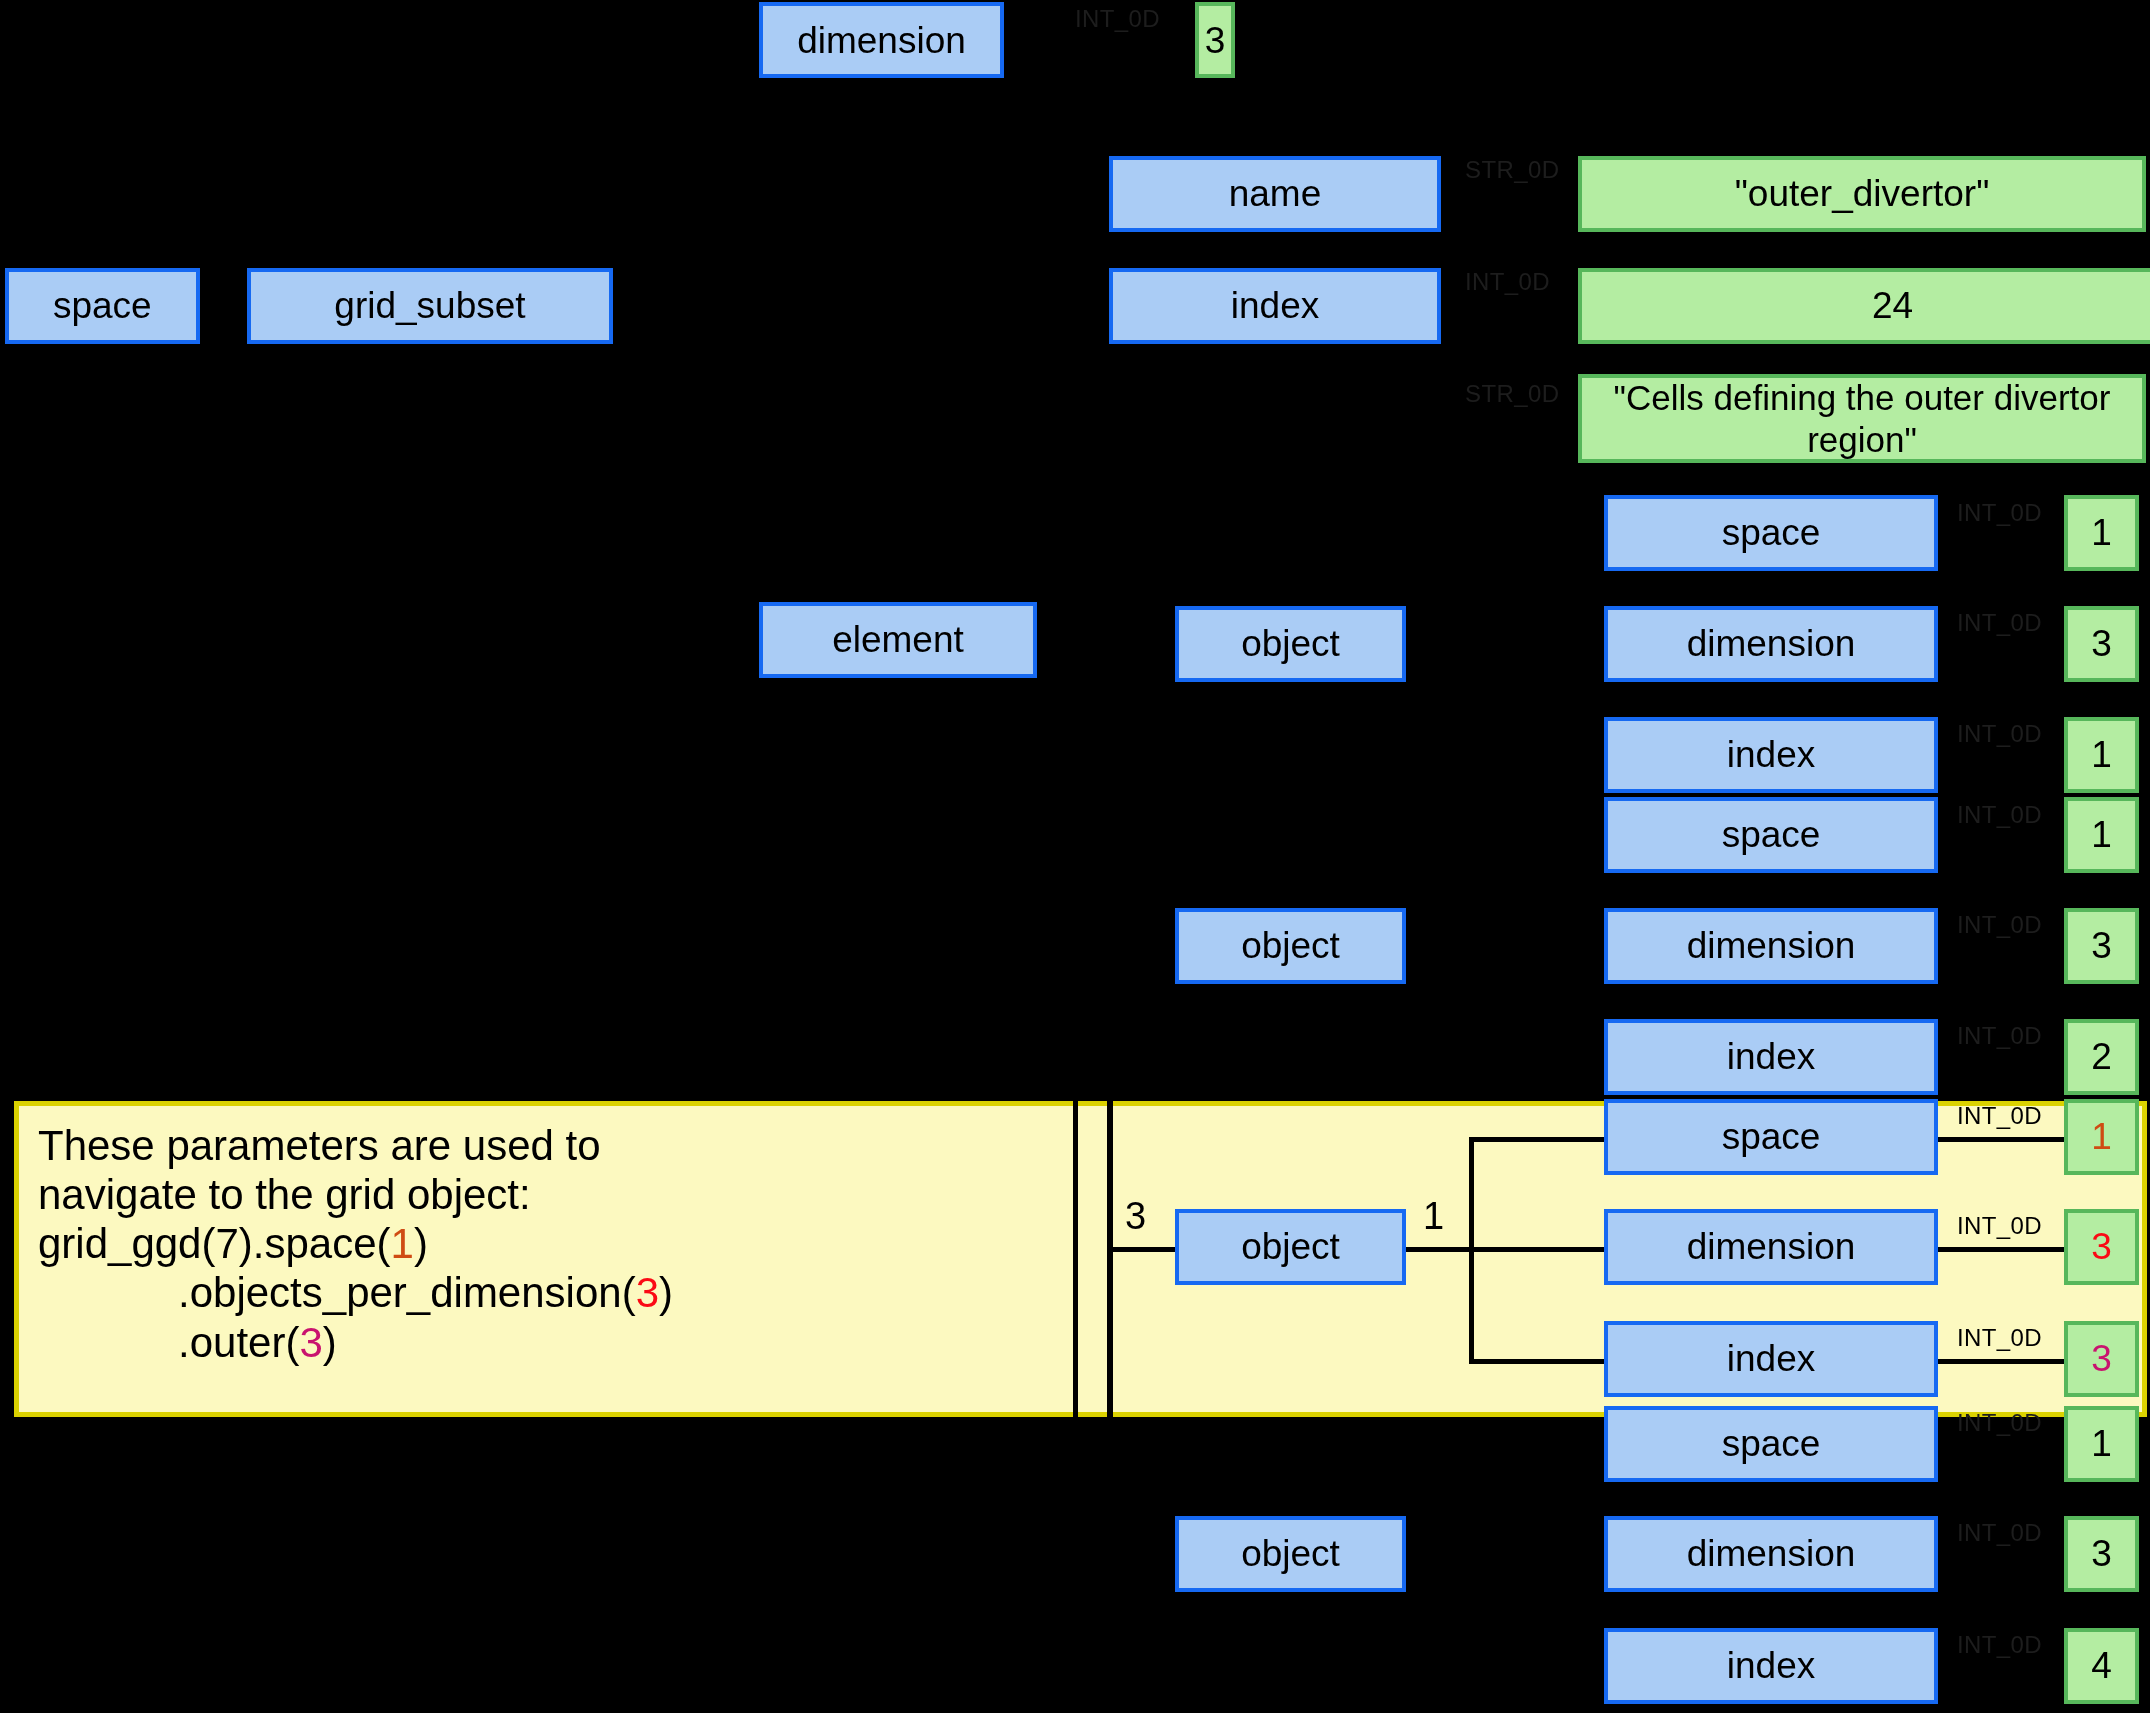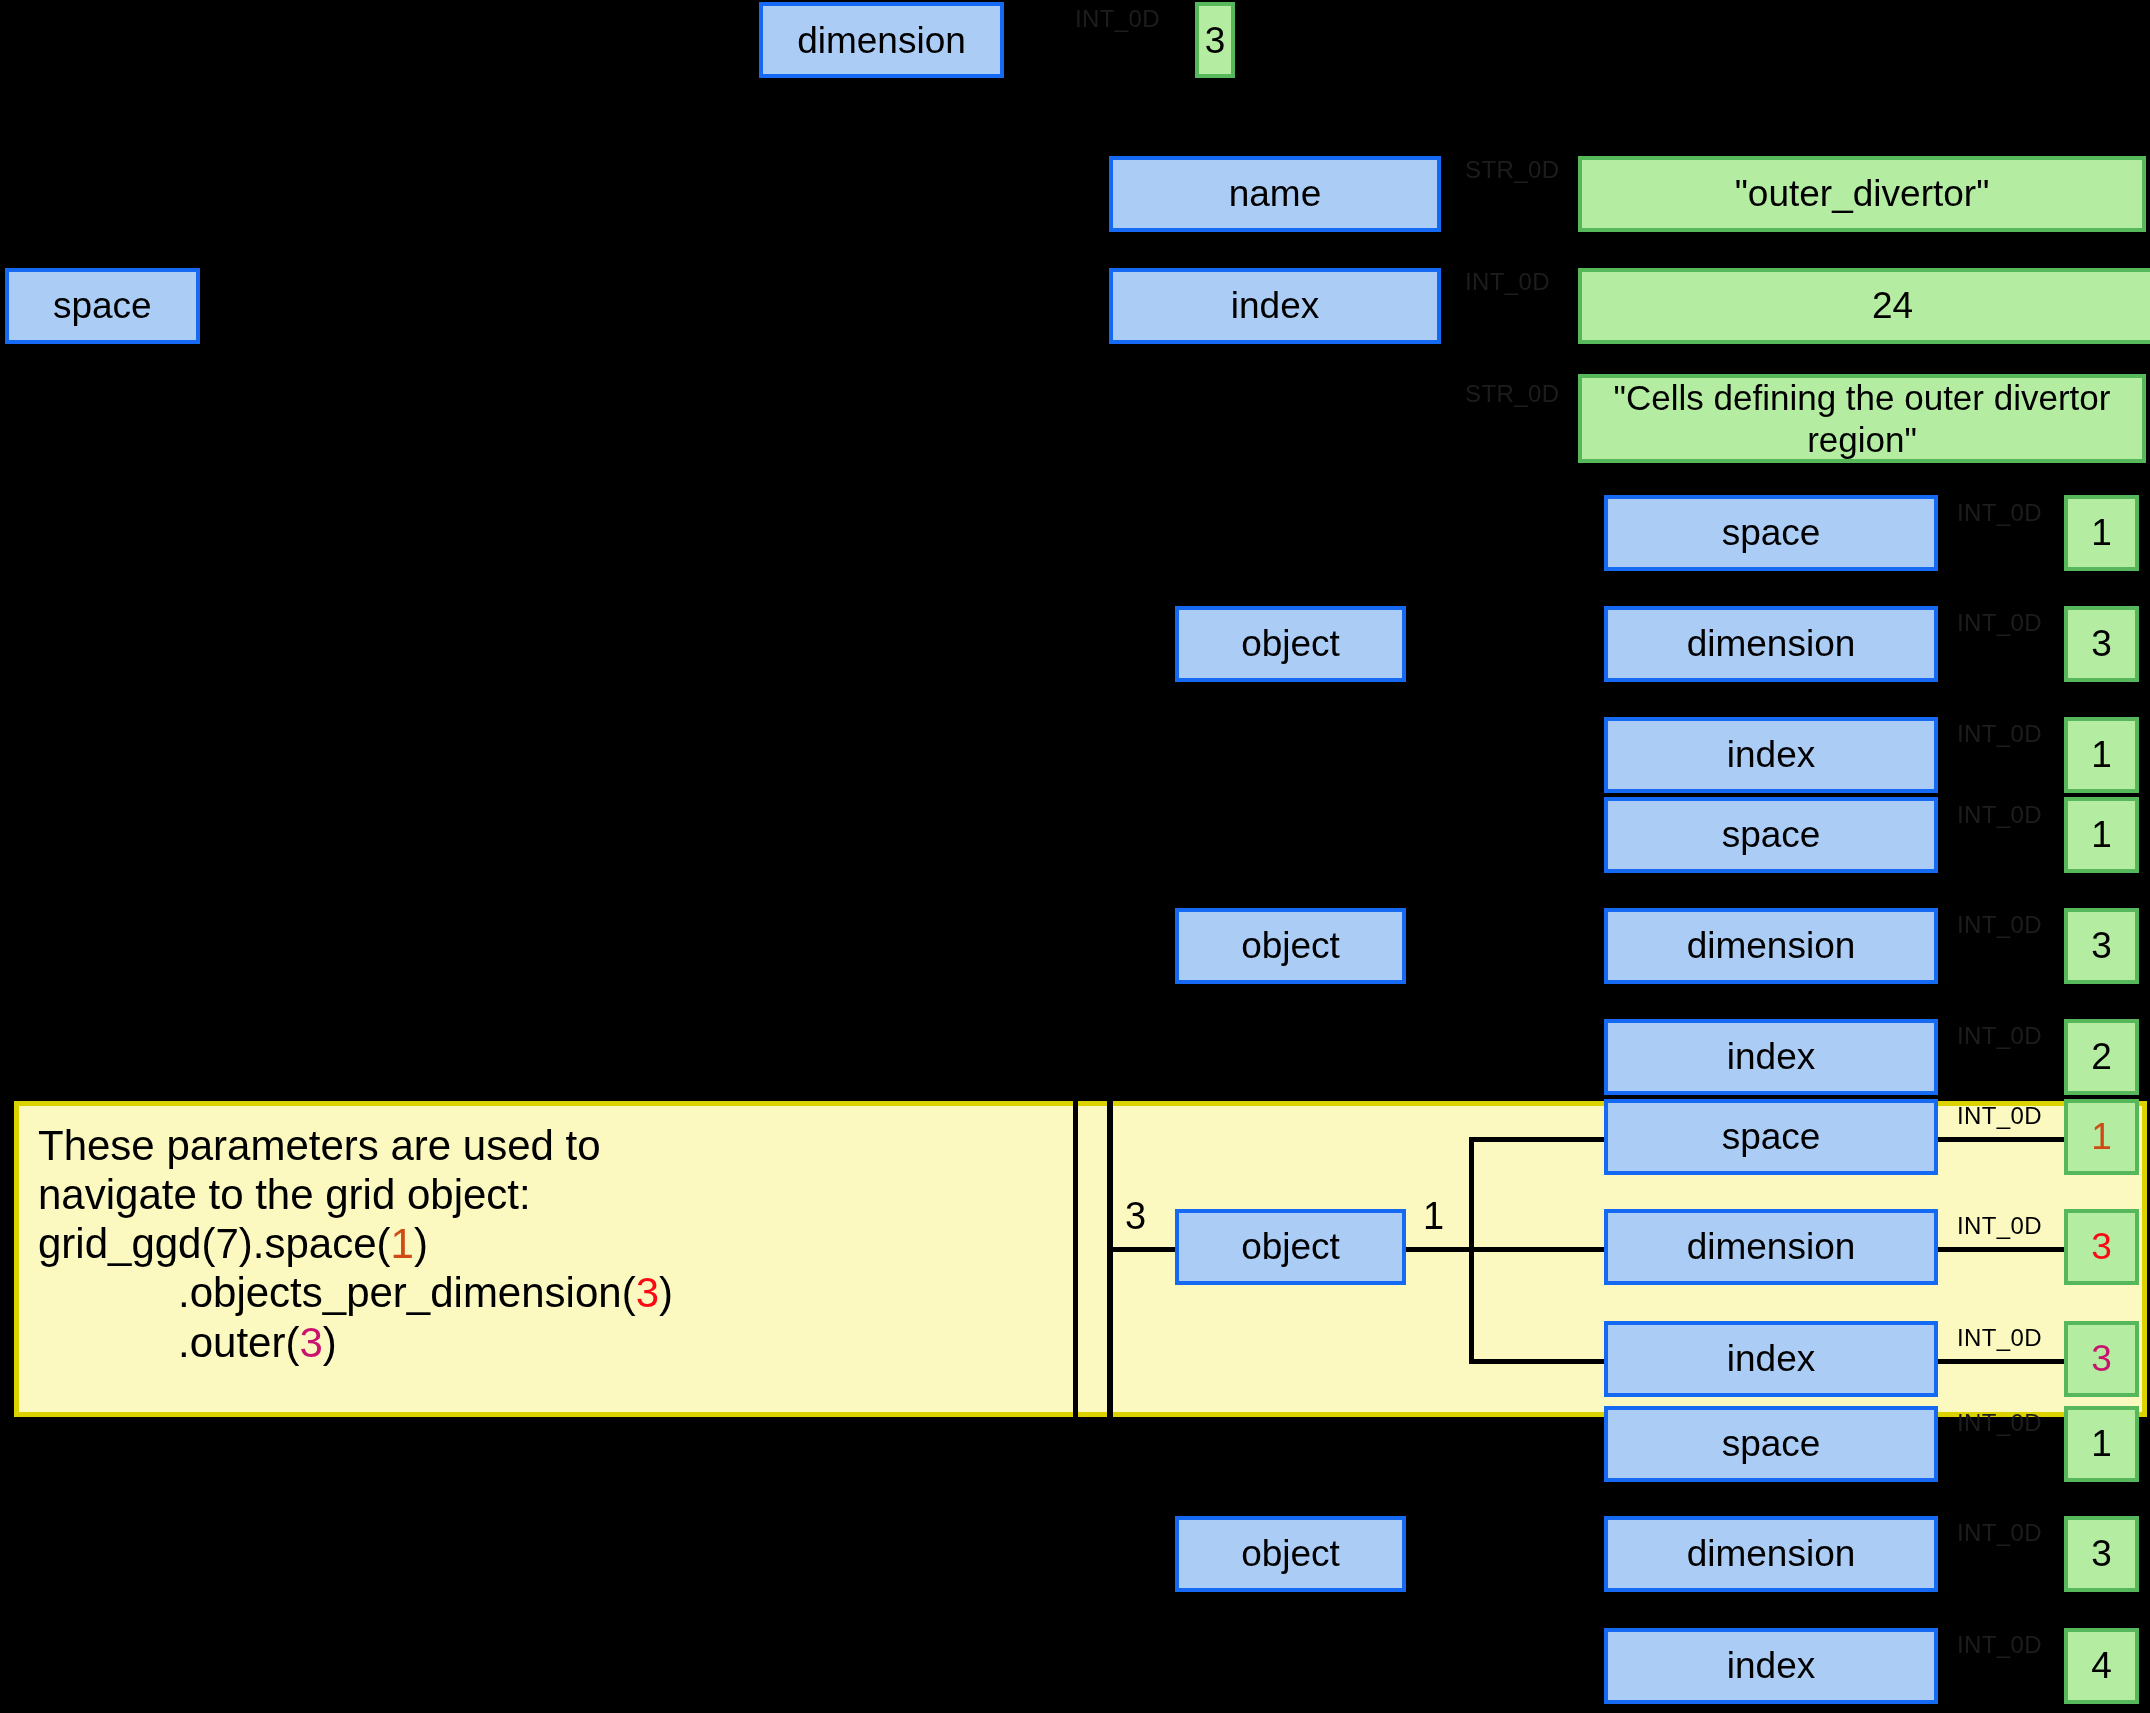--- a/index.html
+++ b/index.html
@@ -145,22 +145,24 @@
 
   <div class="conn" style="left:1038px; top:639px; width:36px;  height:4.8px;"></div>
   <div class="conn" style="left:1073px; top:644px; width:4.8px;   height:926px;"></div>
   <div class="conn" style="left:1073px; top:644px; width:103px; height:4.8px;"></div>
   <div class="conn" style="left:1073px; top:946px;width:103px; height:4.8px;"></div>
   <div class="conn hl" style="left:1108px; top:1247px;width:72px; height:4.8px;"></div>
   <div class="conn" style="left:1073px; top:1554px;width:103px; height:4.8px;"></div>
 
   <div class="node blue" style="left:4.8px;  top:268px; width:195px; height:76px;">space</div>
 
-
-
+  <div class="node blue" style="left:247px; top:268px; width:366px; height:76px;">grid_subset</div>
+
+
+  <div class="node blue" style="left:759px; top:602px; width:278px; height:76px;">element</div>
 
   <div class="node blue" style="left:759px; top:2.4px; width:245px; height:76px;">dimension</div>
   <div class="typelabel" style="left:1075px; top:4.8px;">INT_0D</div>
   <div class="node green" style="left:1195px; top:2.4px; width:40px; height:76px;">3</div>
 
   <div class="node blue" style="left:1109px; top:156px; width:332px; height:76px;">name</div>
   <div class="typelabel" style="left:1465px; top:156px;">STR_0D</div>
   <div class="node green" style="left:1578px; top:156px; width:568px; height:76px;">"outer_divertor"</div>
 
   <div class="node blue" style="left:1109px; top:268px; width:332px; height:76px;">index</div>

